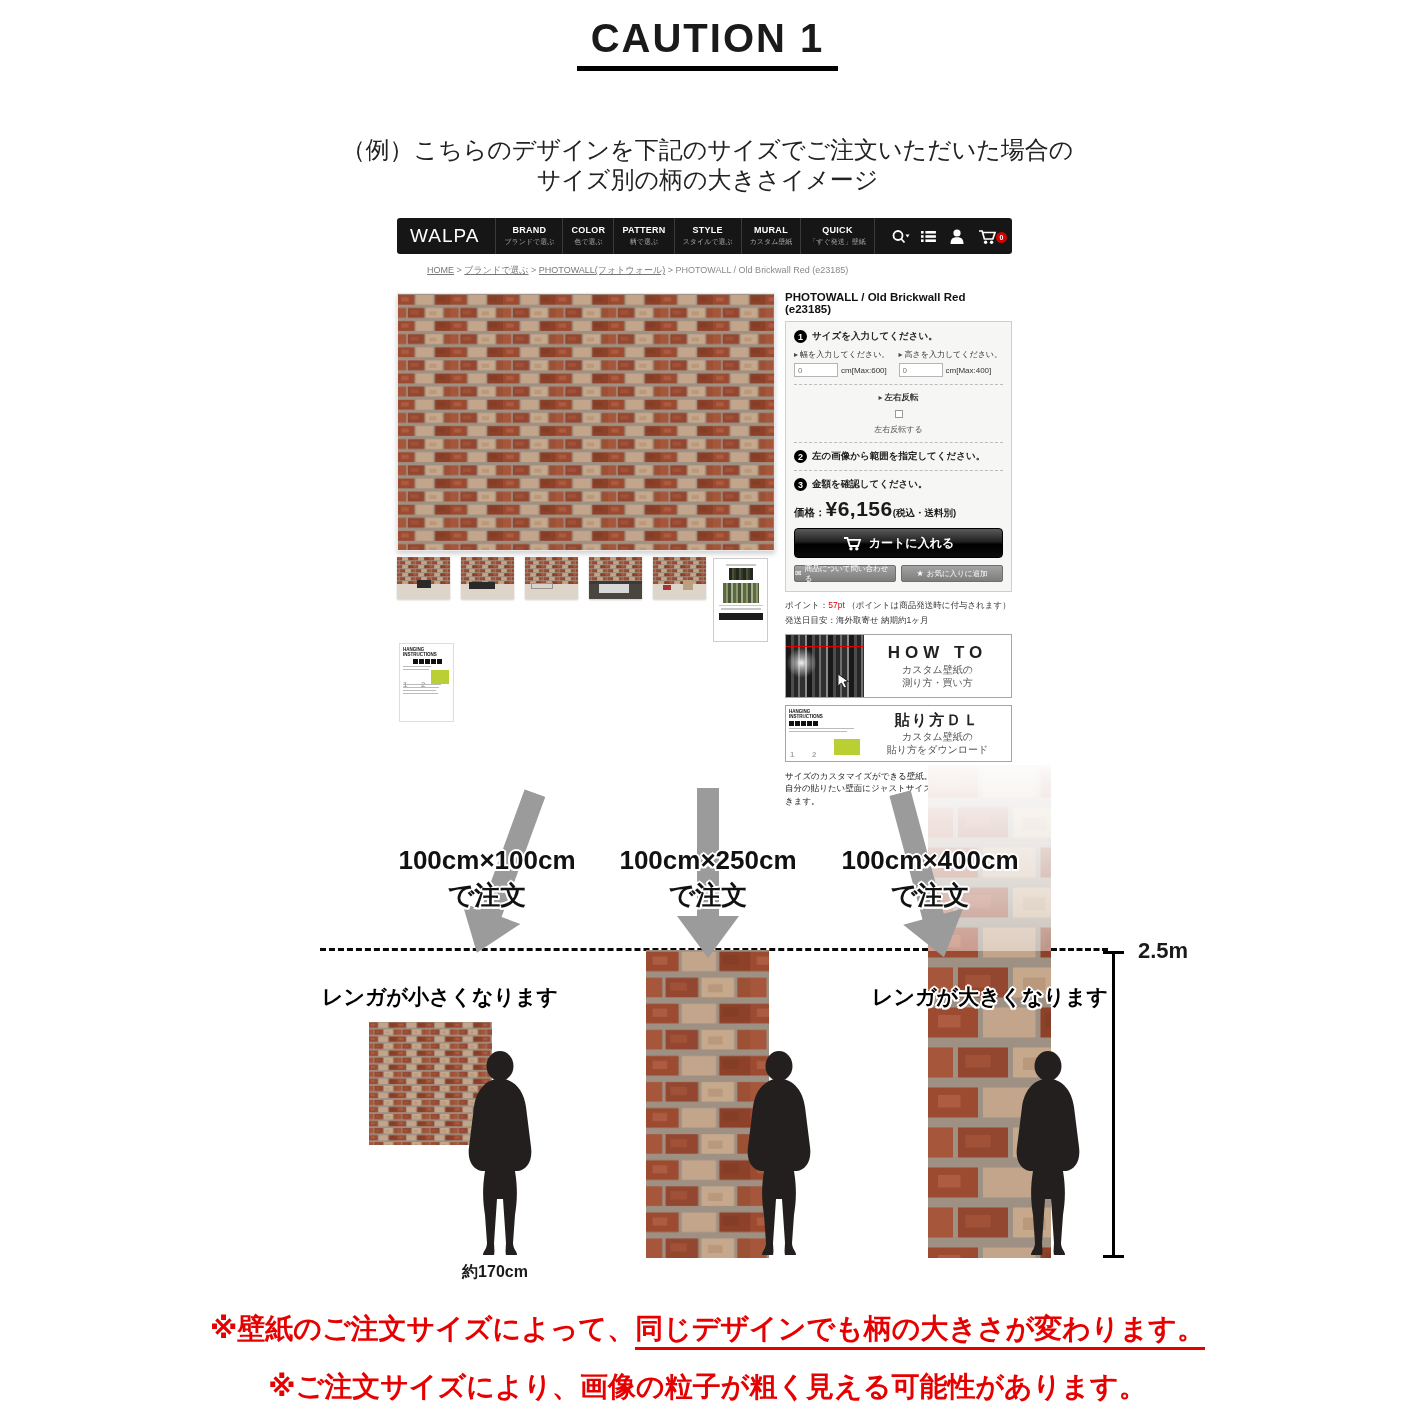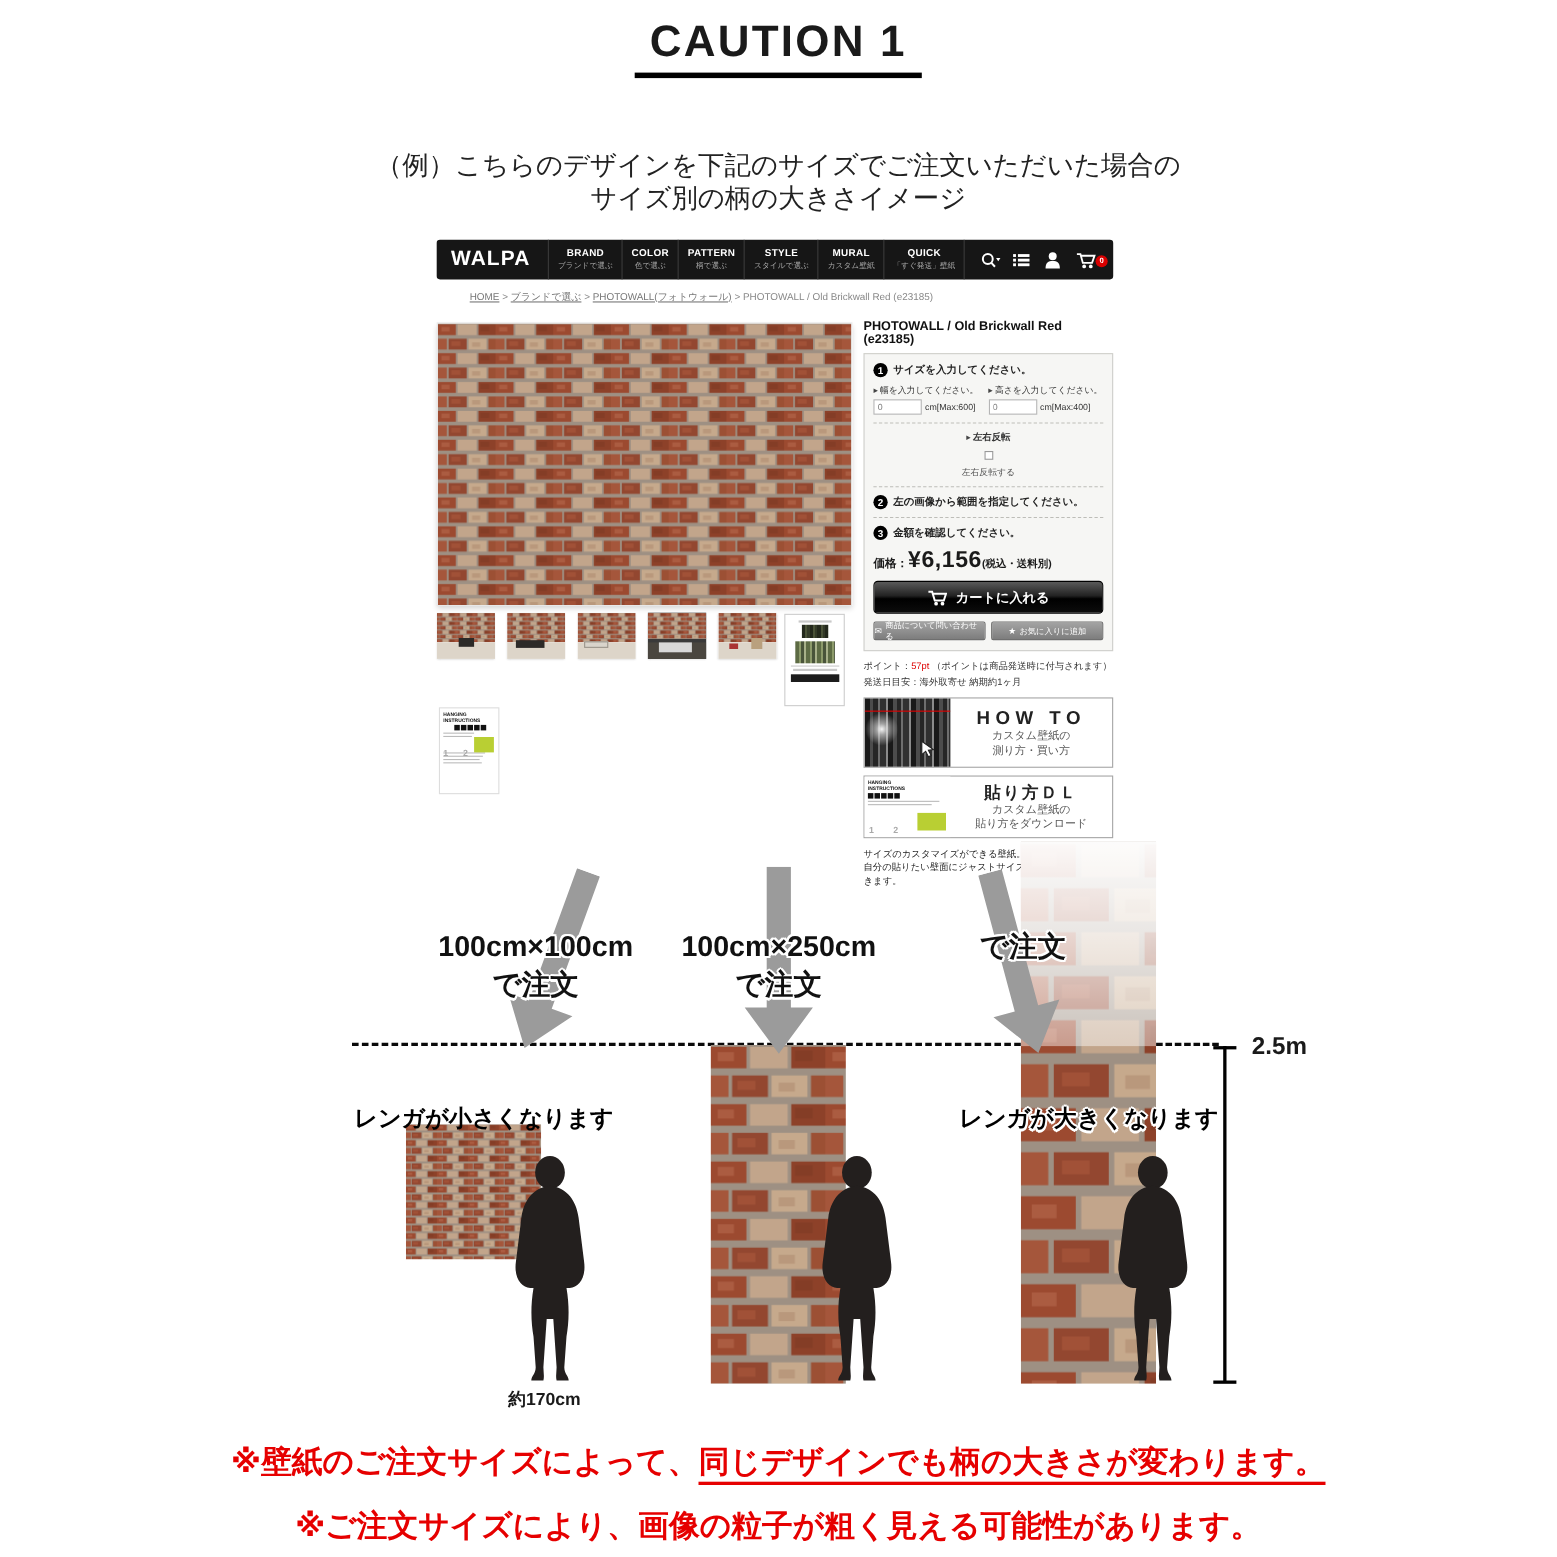--- a/index.html
+++ b/index.html
@@ -11,21 +11,21 @@
   
   .caution-title { top:16px; left:0; width:100%; text-align:center; z-index:6; }
   .caution-title span { display:inline-block; font-size:40px; font-weight:800; letter-spacing:2px;
       border-bottom:5px solid #000; padding:0 14px 5px 14px; }
   .subtitle { left:0; width:100%; text-align:center; font-size:24px; color:#222; }
 
   
   #shot { left:397px; top:218px; width:615px; height:552px; font-family:"Liberation Sans","DejaVu Sans",sans-serif; }
   .navbar { position:absolute; left:0; top:0; width:615px; height:36px; background:#161616; border-radius:3px;
       display:flex; align-items:stretch; }
-  .navbar .logo { color:#fff; font-weight:700; font-size:19px; letter-spacing:1px; align-self:center; padding:0 16px 0 13px; }
+  .navbar .logo { color:#fff; font-weight:400; font-size:19px; letter-spacing:1px; align-self:center; padding:0 16px 0 13px; }
   .nav-items { display:flex; align-items:stretch; }
   .nav-item { display:flex; flex-direction:column; justify-content:center; text-align:center;
       padding:3px 8px; border-left:1px solid #3b3b3b; cursor:pointer; }
   .nav-item:last-child { border-right:1px solid #3b3b3b; }
   .nav-item .en { color:#fff; font-weight:bold; font-size:9px; letter-spacing:.3px; }
   .nav-item .jp { color:#a9a9a9; font-size:7px; margin-top:2px; }
   .nav-spacer { flex:1; }
   .nav-icons { display:flex; align-items:center; gap:11px; padding-right:12px; }
   .nav-icon { position:relative; width:18px; height:17px; cursor:pointer; }
   .cart-badge { position:absolute; right:-7px; top:4px; width:11px; height:11px; background:#d90000;
@@ -110,21 +110,21 @@
   .wc-img2 { width:36px; height:20px; margin:3px auto 0 auto;
       background:repeating-linear-gradient(90deg,#5d6b44 0 3px,#8c9a6a 3px 5px,#49543a 5px 8px,#a7b089 8px 10px); }
   .wc-btn { width:44px; height:7px; background:#1c1c1c; margin:3px auto 0 auto; }
   .hang-doc { position:absolute; left:2px; top:425px; width:55px; height:79px; border:1px solid #ddd;
       padding:3px; cursor:pointer; }
 
   
   .order-label { width:240px; text-align:center; font-size:26px; font-weight:800; line-height:1.35;
       color:#111; z-index:6;
       text-shadow:2px 0 0 #fff,-2px 0 0 #fff,0 2px 0 #fff,0 -2px 0 #fff,1.5px 1.5px 0 #fff,-1.5px 1.5px 0 #fff,1.5px -1.5px 0 #fff,-1.5px -1.5px 0 #fff; }
-  .note-label { width:260px; text-align:center; font-size:21px; font-weight:800; color:#000; z-index:6;margin-top:20px; }
+  .note-label { width:260px; text-align:center; font-size:21px; font-weight:800; color:#000; z-index:6; }
   .halo { text-shadow:2px 0 0 #fff,-2px 0 0 #fff,0 2px 0 #fff,0 -2px 0 #fff,1.5px 1.5px 0 #fff,-1.5px 1.5px 0 #fff,1.5px -1.5px 0 #fff,-1.5px -1.5px 0 #fff; }
   .arrow { z-index:4; }
   .dash-line { border-top:3px dashed #0a0a0a; z-index:3; }
   .fade-top { background:linear-gradient(to bottom, rgba(255,255,255,.97) 0%, rgba(255,255,255,.78) 45%, rgba(255,255,255,.45) 100%); z-index:2; }
   .panel { z-index:1; }
   .panel2 { z-index:3; }
   .person { z-index:4; }
   .measure { background:#000; z-index:3; }
   .m-label { font-size:22px; font-weight:800; z-index:6; }
   .p-label { width:130px; text-align:center; font-size:16px; font-weight:800; z-index:6; }
@@ -467,20 +467,21 @@
 
   <div class="abs order-label" style="left:367px; top:843px;">
     <div>100cm×100cm</div>
       <div>で注文</div>
   </div>
   <div class="abs order-label" style="left:588px; top:843px;">
     <div>100cm×250cm</div>
       <div>で注文</div>
   </div>
   <div class="abs order-label" style="left:810px; top:843px;">
+    <div>100cm×400cm</div>
       <div>で注文</div>
   </div>
 
   <div class="abs note-label" style="left:310px; top:983px;">レンガが小さくなります</div>
   <div class="abs note-label halo" style="left:860px; top:983px;">レンガが大きくなります</div>
 
   <svg class="abs panel2" style="left:369px; top:1022px;" width="123" height="123">
     <rect width="100%" height="100%" fill="url(#bk-p1)"></rect>
   </svg>
   <svg class="abs panel2" style="left:646px; top:950px;" width="123" height="308">

